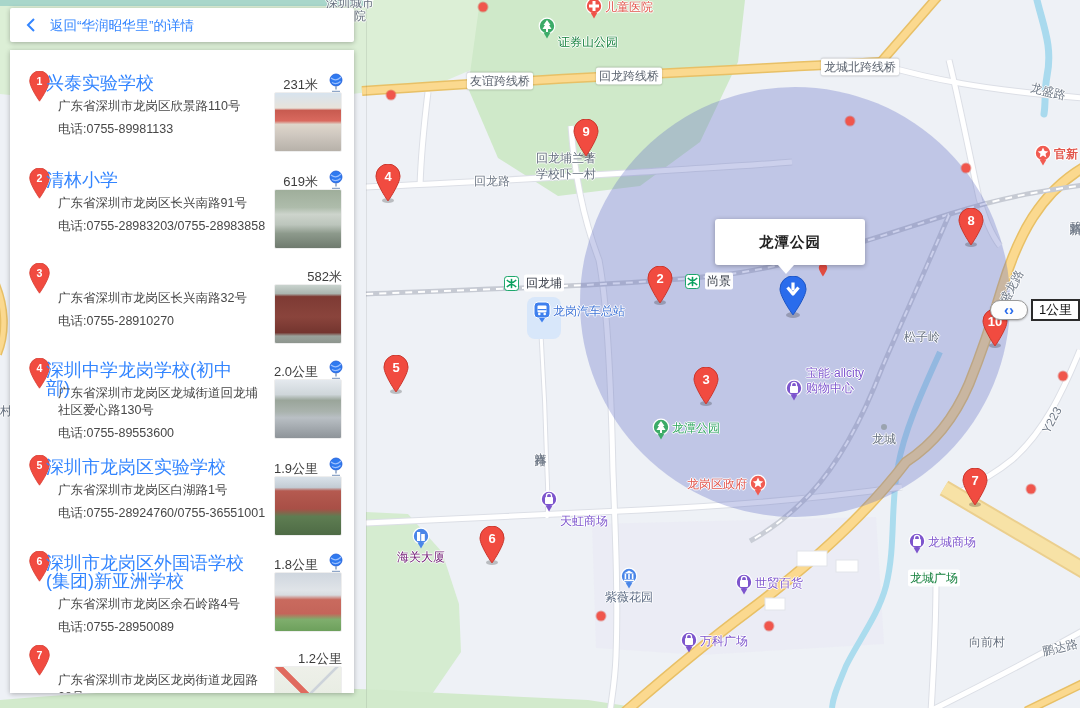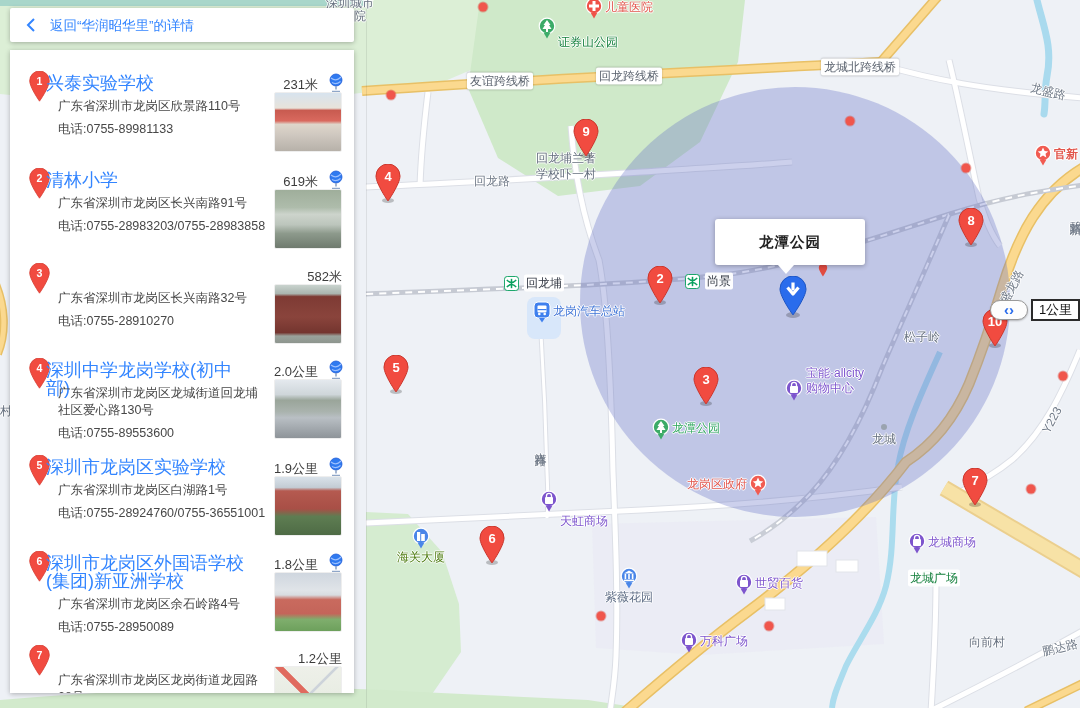--- a/index.html
+++ b/index.html
@@ -192,21 +192,21 @@
           <rect x="5" y="7" width="8" height="7" rx="1" fill="#fff"></rect>
           <path d="M6.5,7 V5.8 A2.5,2.5 0 0 1 11.5,5.8 V7" stroke="#fff" stroke-width="1.3" fill="none"></path>
         </svg></span>
       <span class="poi-label" style="left:560px;top:500px;color:#7d55cd;margin-top:21px;">天虹商场</span>
       <span class="poi" style="left:412px;top:527px"><svg width="18" height="23" viewBox="0 0 18 23">
           <circle cx="9" cy="9" r="7.8" fill="#4a86e8" stroke="#fff" stroke-width="1.2"></circle>
           <path d="M5.5,15.5 L9,21.5 L12.5,15.5 Z" fill="#4a86e8"></path>
           <rect x="5" y="5" width="3.2" height="9" fill="#fff"></rect>
           <rect x="9.2" y="7" width="3.6" height="7" fill="#fff"></rect>
         </svg></span>
-      <span class="poi-label" style="left:421px;top:557px;color:#4d7c0f;transform:translate(-50%,-50%)">海关大厦</span>
+      <span class="poi-label" style="left:421px;top:557px;color:#701a75;transform:translate(-50%,-50%)">海关大厦</span>
       <span class="poi" style="left:620px;top:567px"><svg width="18" height="23" viewBox="0 0 18 23">
           <circle cx="9" cy="9" r="7.8" fill="#4a86e8" stroke="#fff" stroke-width="1.2"></circle>
           <path d="M5.5,15.5 L9,21.5 L12.5,15.5 Z" fill="#4a86e8"></path>
           <path d="M9,3.5 L14,6.5 H4 Z" fill="#fff"></path>
           <rect x="4.6" y="7" width="1.6" height="5" fill="#fff"></rect>
           <rect x="8.2" y="7" width="1.6" height="5" fill="#fff"></rect>
           <rect x="11.8" y="7" width="1.6" height="5" fill="#fff"></rect>
           <rect x="4" y="12.6" width="10" height="1.6" fill="#fff"></rect>
         </svg></span>
       <span class="poi-label" style="left:629px;top:597px;color:#5c6b84;transform:translate(-50%,-50%)">紫薇花园</span>

